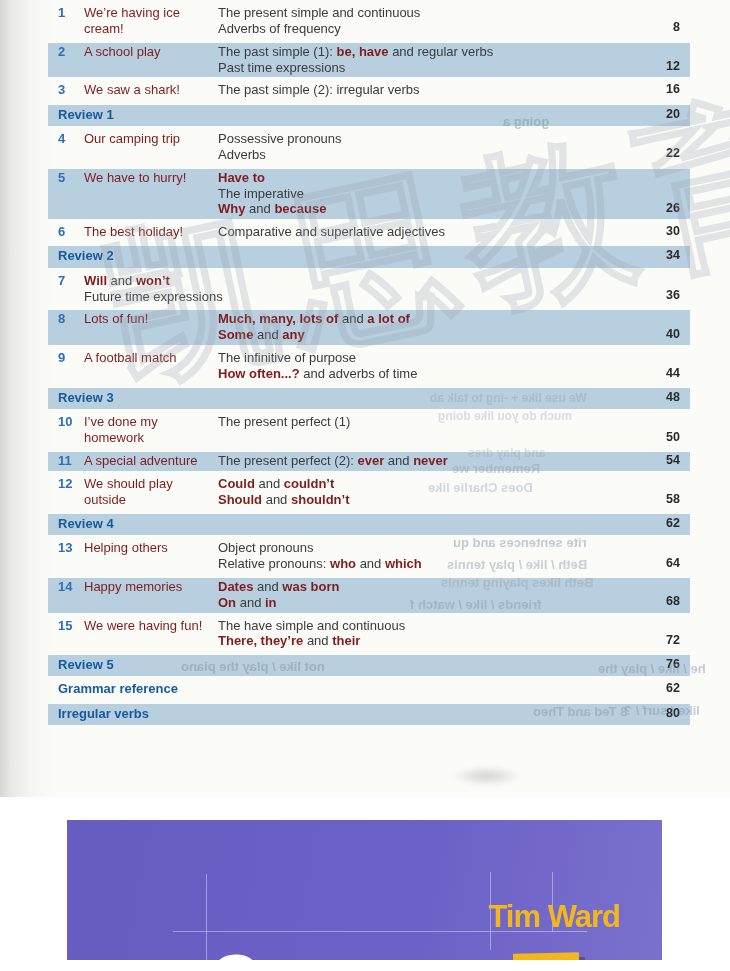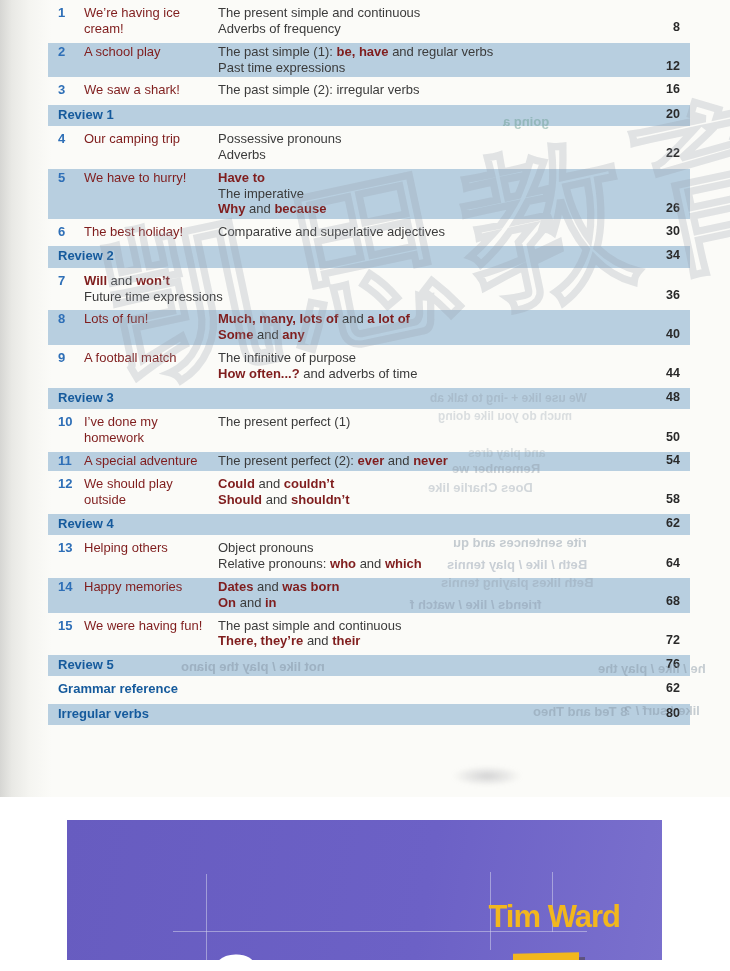--- a/index.html
+++ b/index.html
@@ -204,21 +204,21 @@
           <div class="col-grammar">
             <div><span class="b">Dates</span><span> and </span><span class="b">was born</span></div>
             <div><span class="b">On</span><span> and </span><span class="b">in</span></div>
           </div>
           <div class="col-page">68</div>
         </div>
         <div class="row unit plain">
           <div class="col-num">15</div>
           <div class="col-title">We were having fun!</div>
           <div class="col-grammar">
-            <div><span>The past simple and continuous</span></div>
+            <div><span>The have simple and continuous</span></div>
             <div><span class="b">There, they’re</span><span> and </span><span class="b">their</span></div>
           </div>
           <div class="col-page">72</div>
         </div>
         <div class="row review shaded">
           <div class="col-label">Review 5</div>
           <div class="col-page">76</div>
         </div>
         <div class="row section plain">
           <div class="col-label">Grammar reference</div>

